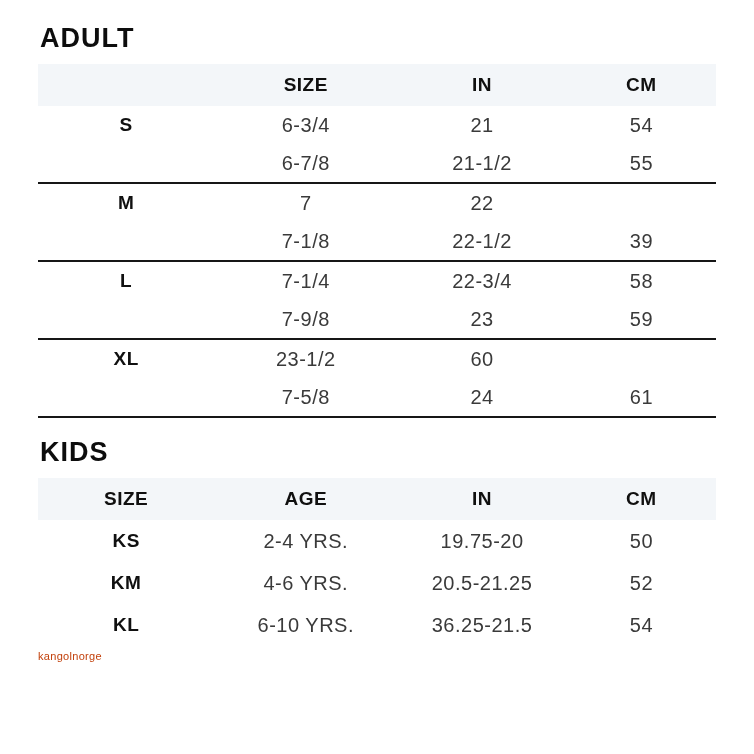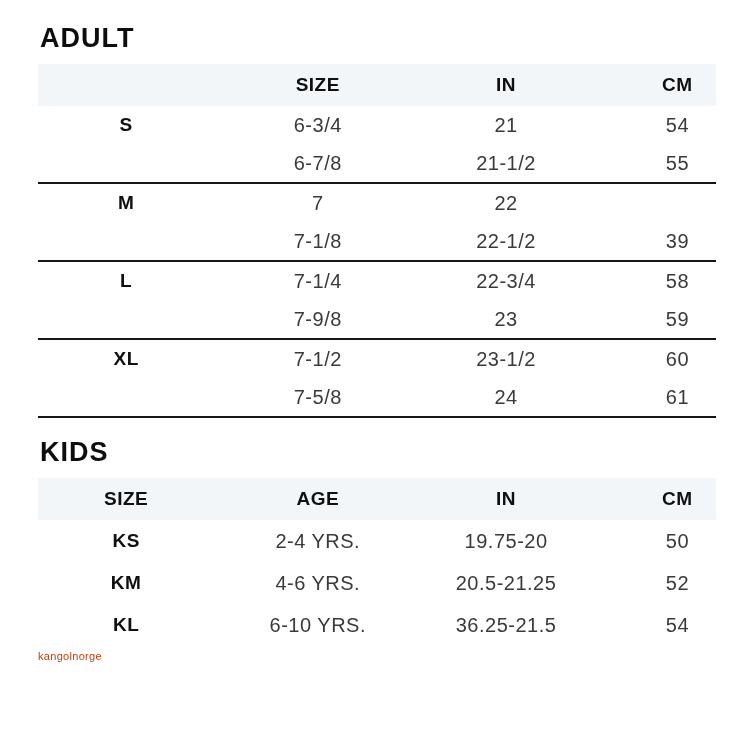--- a/index.html
+++ b/index.html
@@ -12,21 +12,20 @@
     color:#0d0d0d; line-height:32px;
   }
   .adult-heading { margin:0 0 10px 2px; }
   .kids-heading  { margin:18px 0 10px 2px; }
 
   .grid-row {
     display:grid;
     grid-template-columns:26% 27% 25% 22%;
     align-items:center;
     text-align:center;
-    gap:12px;
   }
   .header-row {
     height:42px;
     background:#f3f6f9;
     font-weight:700; font-size:19px; letter-spacing:0.5px; color:#101010;
   }
   .data-row {
     height:38px;
     font-size:20px; letter-spacing:0.5px; color:#3a3a3a;
   }
@@ -95,21 +94,20 @@
         <div></div>
         <div>7-9/8</div>
         <div>23</div>
         <div>59</div>
       </div>
     </div>
 
     <div class="size-group">
       <div class="grid-row data-row">
         <div class="row-label">XL</div>
-        <div>7-1/2</div>
         <div>23-1/2</div>
         <div>60</div>
       </div>
       <div class="grid-row data-row">
         <div></div>
         <div>7-5/8</div>
         <div>24</div>
         <div>61</div>
       </div>
     </div>

